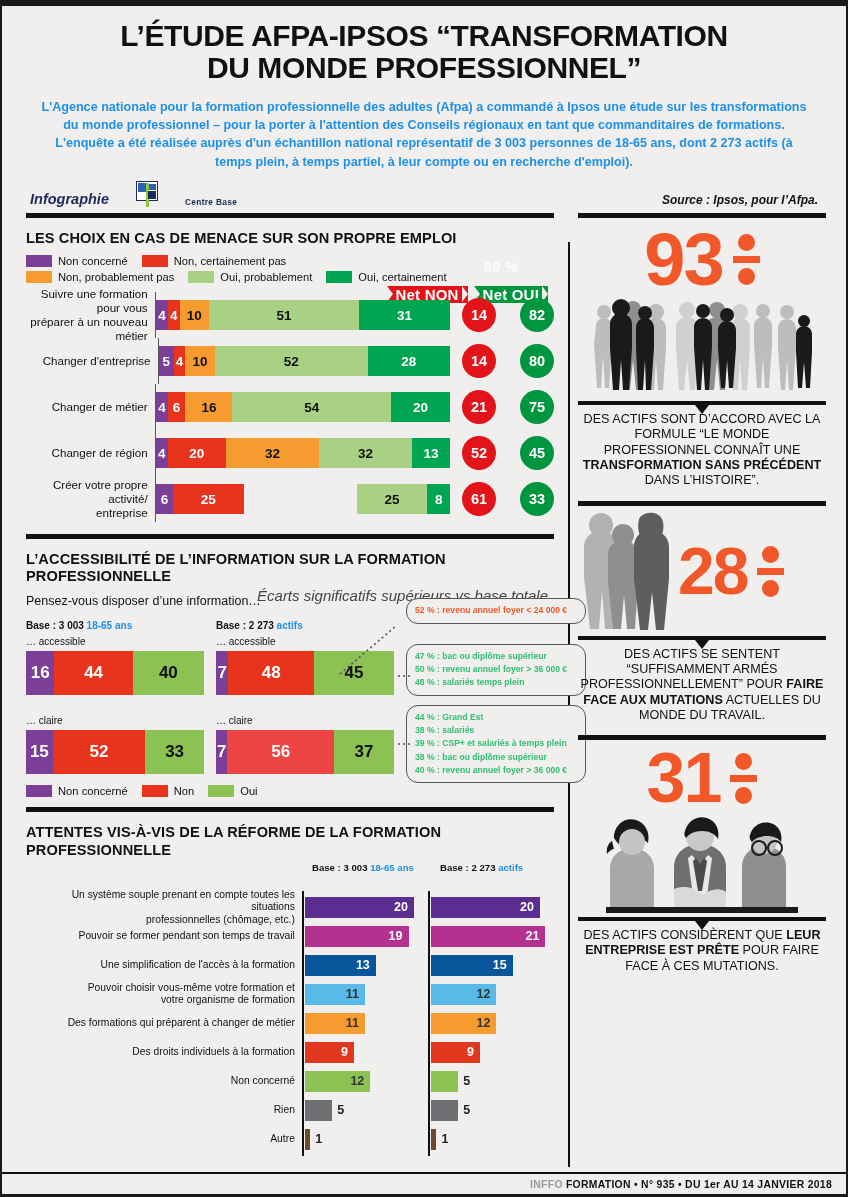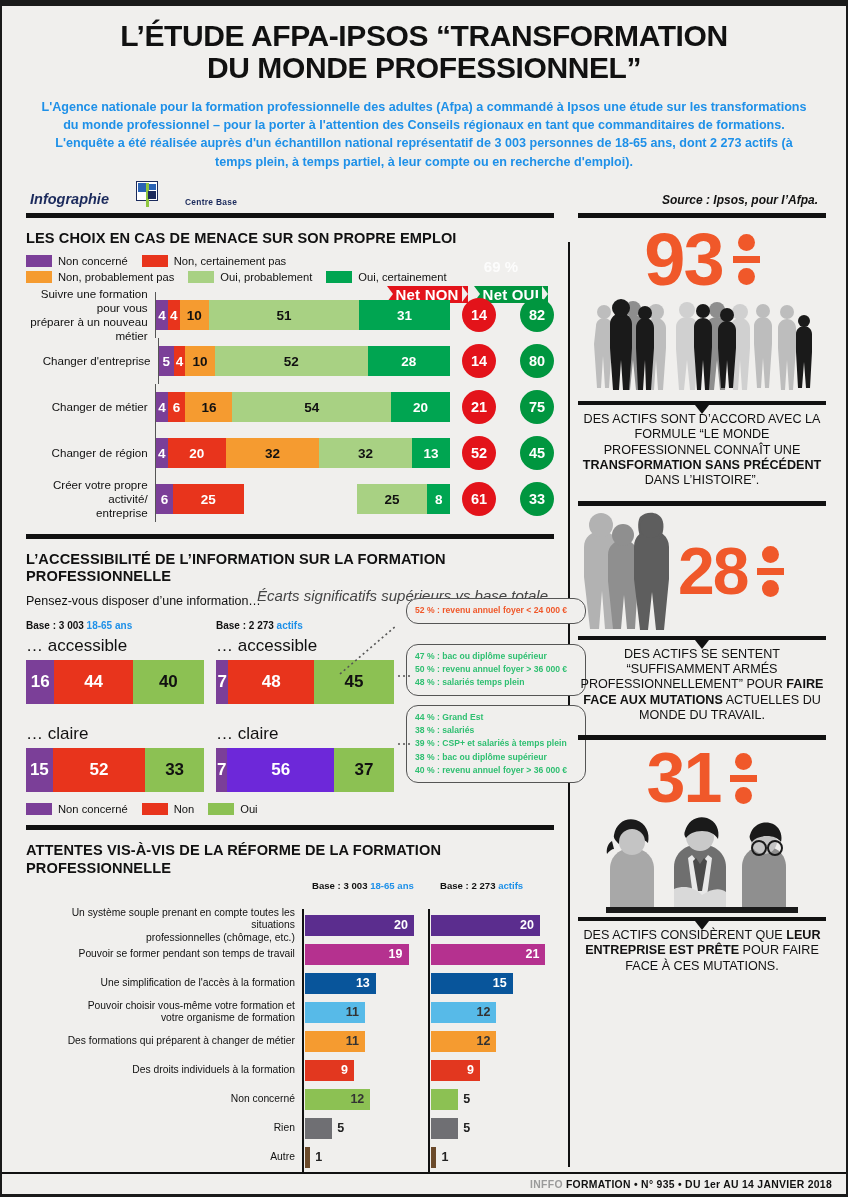--- a/index.html
+++ b/index.html
@@ -122,21 +122,21 @@
   .dot.non { background:#e3131a; margin-right:24px; }
   .dot.oui { background:#00963f; }
 
   
   .s2 { position:relative; margin-top:4px; }
   .ecarts {
     position:absolute; right:6px; top:36px; font-style:italic; font-size:15px; color:#444;
   }
   .base-lbl { font-size:10px; font-weight:bold; color:#111; margin-bottom:5px; }
   .base-lbl .hi { color:#1e90e8; }
-  .miniq { font-size:17px; color:#111; margin-bottom:4px; }
+  .miniq { font-size:10px; color:#111; margin-bottom:4px; }
   .s2-grid { display:flex; gap:0; margin-top:10px; position:relative; }
   .s2-colblock { width:190px; }
   .s2bar { display:flex; height:44px; width:178px; }
   .s2bar .seg { font-size:17px; }
   .callouts { position:absolute; left:380px; top:-22px; width:180px; }
   .callout {
     border:1.4px solid #555; border-radius:12px; background:#f0efed;
     padding:5px 8px; margin-bottom:9px;
   }
   .callout div { font-size:8.6px; font-weight:bold; line-height:1.55; }
@@ -392,21 +392,21 @@
             <div class="miniq">… accessible</div>
             <div class="s2bar" id="s2b0">
                 <div class="seg" style="background: rgb(123, 63, 152); width: 12.46px; color: rgb(255, 255, 255);">7</div>
                 <div class="seg" style="background: rgb(232, 52, 28); width: 85.44px; color: rgb(255, 255, 255);">48</div>
                 <div class="seg" style="background: rgb(140, 193, 83); width: 80.1px; color: rgb(17, 17, 17);">45</div>
               </div>
             <div style="height:20px"></div>
             <div class="miniq">… claire</div>
             <div class="s2bar" id="s2b1">
                 <div class="seg" style="background: rgb(123, 63, 152); width: 12.46px; color: rgb(255, 255, 255);">7</div>
-                <div class="seg" style="background: #6d28d9; width: 117px; color: rgb(255, 255, 255);">56</div>
+                <div class="seg" style="background: #ef4444; width: 117px; color: rgb(255, 255, 255);">56</div>
                 <div class="seg" style="background: rgb(140, 193, 83); width: 65.86px; color: rgb(17, 17, 17);">37</div>
               </div>
           </div>
 
           <div class="callouts" id="callouts">
               <div class="callout" style="margin-bottom: 20px;">
                 <div class="c-red">52 % : revenu annuel foyer &lt; 24 000 €</div>
               </div>
               <div class="callout">
                 <div class="c-green">47 % : bac ou diplôme supérieur</div>

